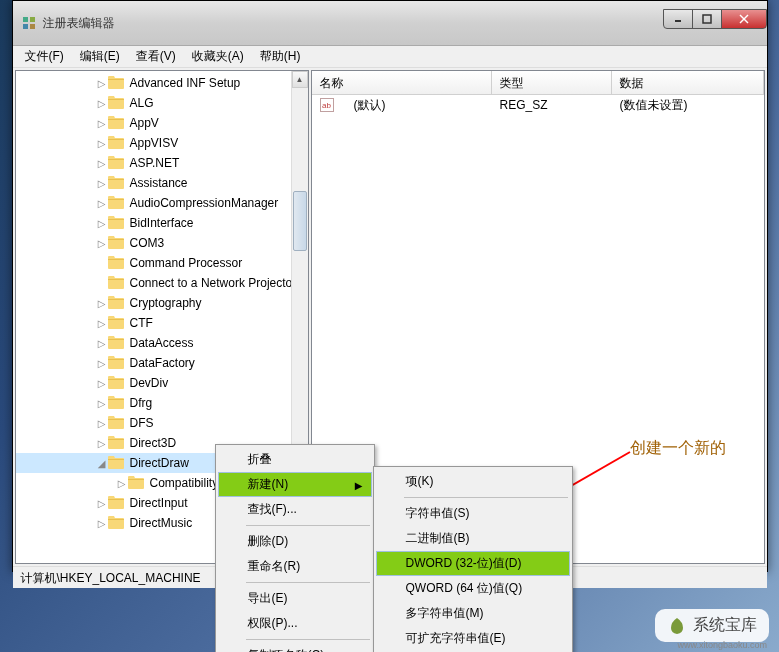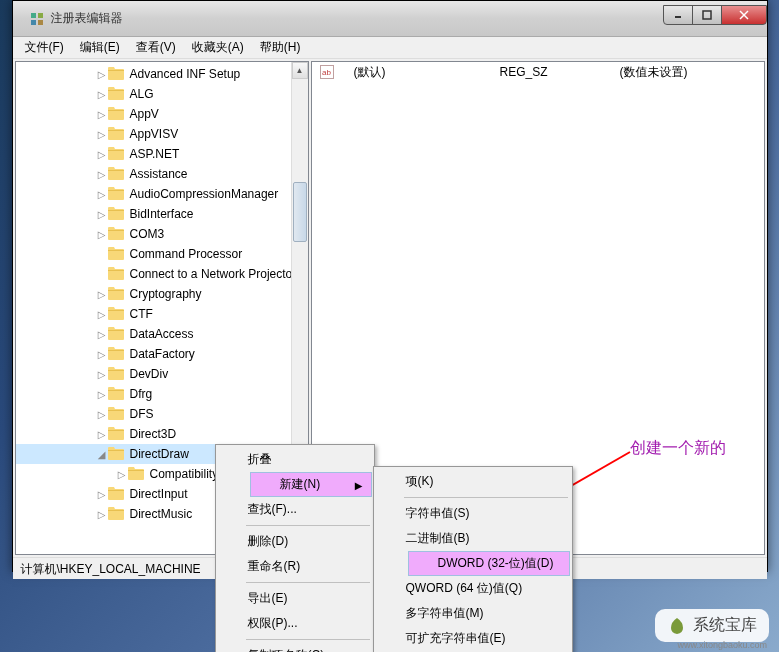--- a/index.html
+++ b/index.html
@@ -1,20 +1,20 @@
 <!DOCTYPE html>
 <html><head>
 <meta charset="utf-8">
 <style>
 * { margin: 0; padding: 0; box-sizing: border-box; font-family: "Microsoft YaHei", "SimSun", Tahoma, sans-serif; font-size: 12px; }
 body { width: 779px; height: 652px; background: linear-gradient(135deg, #1a3a5c 0%, #2a4a7c 30%, #4a6a9c 60%, #8aaacc 100%); position: relative; overflow: hidden; }
 
 .window { width: 756px; height: 572px; margin: 0 auto; background: #f0f0f0; border: 1px solid #000; box-shadow: 0 0 10px rgba(0,0,0,0.5); position: relative; }
 
-.titlebar { height: 36px; background: linear-gradient(to bottom, #e8e8e8 0%, #d0d0d0 50%, #c8c8c8 100%); display: flex; align-items: center; padding-left: 16px; border-bottom: 1px solid #aaa; }
+.titlebar { height: 45px; background: linear-gradient(to bottom, #e8e8e8 0%, #d0d0d0 50%, #c8c8c8 100%); display: flex; align-items: center; padding-left: 8px; border-bottom: 1px solid #aaa; }
 .titlebar-icon { width: 16px; height: 16px; margin-right: 6px; display: inline-flex; }
 .titlebar-title { flex: 1; color: #333; }
 .win-controls { display: flex; height: 20px; margin-top: -8px; }
 .win-btn { width: 30px; height: 20px; border: 1px solid #555; margin-left: -1px; display: flex; align-items: center; justify-content: center; cursor: pointer; }
 .win-min { background: linear-gradient(to bottom, #e8e8e8, #c0c0c0); border-radius: 0 0 0 4px; }
 .win-max { background: linear-gradient(to bottom, #e8e8e8, #c0c0c0); }
 .win-close { background: linear-gradient(to bottom, #e89090, #c83030); border-radius: 0 0 4px 0; width: 46px; color: #fff; }
 
 .menubar { height: 22px; background: #f0f0f0; display: flex; align-items: flex-end; padding: 0 4px; border-bottom: 1px solid #ddd; }
 .menu-item { padding: 2px 8px; cursor: pointer; }
@@ -35,29 +35,29 @@
 .list-header { display: flex; height: 24px; background: linear-gradient(to bottom, #fff, #f0f0f0); border-bottom: 1px solid #d0d0d0; }
 .list-header-col { padding: 4px 8px; border-right: 1px solid #d0d0d0; }
 .list-row { display: flex; height: 20px; align-items: center; }
 .list-cell { padding: 2px 8px; display: flex; align-items: center; }
 .ab-icon { width: 14px; height: 14px; border: 1px solid #c0a0a0; background: #fff; color: #c04040; font-size: 8px; display: flex; align-items: center; justify-content: center; margin-right: 20px; }
 
 .statusbar { height: 22px; background: #f0f0f0; border-top: 1px solid #ddd; padding: 3px 8px; }
 
 .ctx-menu { position: absolute; background: #f0f0f0; border: 1px solid #979797; box-shadow: 2px 2px 4px rgba(0,0,0,0.3); padding: 2px; z-index: 100; }
 .ctx-item { padding: 4px 30px 4px 30px; cursor: pointer; white-space: nowrap; position: relative; }
-.ctx-item:hover, .ctx-item.hover { background: #f0abfc; border: 1px solid #a0c0e0; padding: 3px 29px 3px 29px; margin-left: 32px; }
+.ctx-item:hover, .ctx-item.hover { background: #84cc16; border: 1px solid #a0c0e0; padding: 3px 29px 3px 29px; }
 .ctx-sep { height: 1px; background: #c0c0c0; margin: 3px 2px 3px 28px; }
 .ctx-arrow { position: absolute; right: 8px; top: 50%; transform: translateY(-50%); font-size: 10px; }
 
 .submenu { left: 158px; top: 24px; width: 200px; }
 .red-box { position: absolute; border: 2px solid #ff0000; pointer-events: none; }
 
 .annotation { position: absolute; pointer-events: none; }
-.anno-text { color: #a21caf; font-size: 16px; font-family: "SimSun"; }
+.anno-text { color: #a16207; font-size: 16px; font-family: "SimSun"; }
 .anno-line { stroke: #ff0000; stroke-width: 2; }
 
 .watermark { position: absolute; right: 10px; bottom: 10px; background: rgba(255,255,255,0.9); padding: 6px 12px; display: flex; align-items: center; gap: 6px; border-radius: 10px; }
 .watermark-logo { width: 20px; height: 20px; }
 .watermark-text { font-size: 16px; color: #444; }
 .watermark-url { position: absolute; right: 12px; bottom: 2px; font-size: 9px; color: #888; margin-left: 28px; }
 
 .scrollbar-v { position: absolute; right: 0; top: 0; bottom: 0; width: 17px; background: #f0f0f0; border-left: 1px solid #ddd; }
 .scroll-btn { height: 17px; background: linear-gradient(to bottom, #f8f8f8, #e0e0e0); border: 1px solid #ccc; display: flex; align-items: center; justify-content: center; font-size: 8px; color: #555; }
 .scroll-thumb { position: absolute; left: 1px; right: 1px; background: linear-gradient(to right, #e0e8f0, #c8d8e8); border: 1px solid #a0b0c0; border-radius: 2px; }
@@ -339,20 +339,25 @@
           </div>
         </div>
       <div class="scrollbar-v">
         <div class="scroll-btn">▲</div>
         <div class="scroll-thumb" style="top:120px;height:60px"></div>
         <div class="scroll-btn" style="position:absolute;bottom:0;left:0;right:0">▼</div>
       </div>
     </div>
 
     <div class="list-panel">
+      <div class="list-header">
+        <div class="list-header-col" style="width:180px">名称</div>
+        <div class="list-header-col" style="width:120px">类型</div>
+        <div class="list-header-col" style="flex:1">数据</div>
+      </div>
       <div class="list-row">
         <div class="list-cell" style="width:180px">
           <span class="ab-icon">ab</span>
           <span>(默认)</span>
         </div>
         <div class="list-cell" style="width:120px">REG_SZ</div>
         <div class="list-cell" style="flex:1">(数值未设置)</div>
       </div>
     </div>
   </div>

